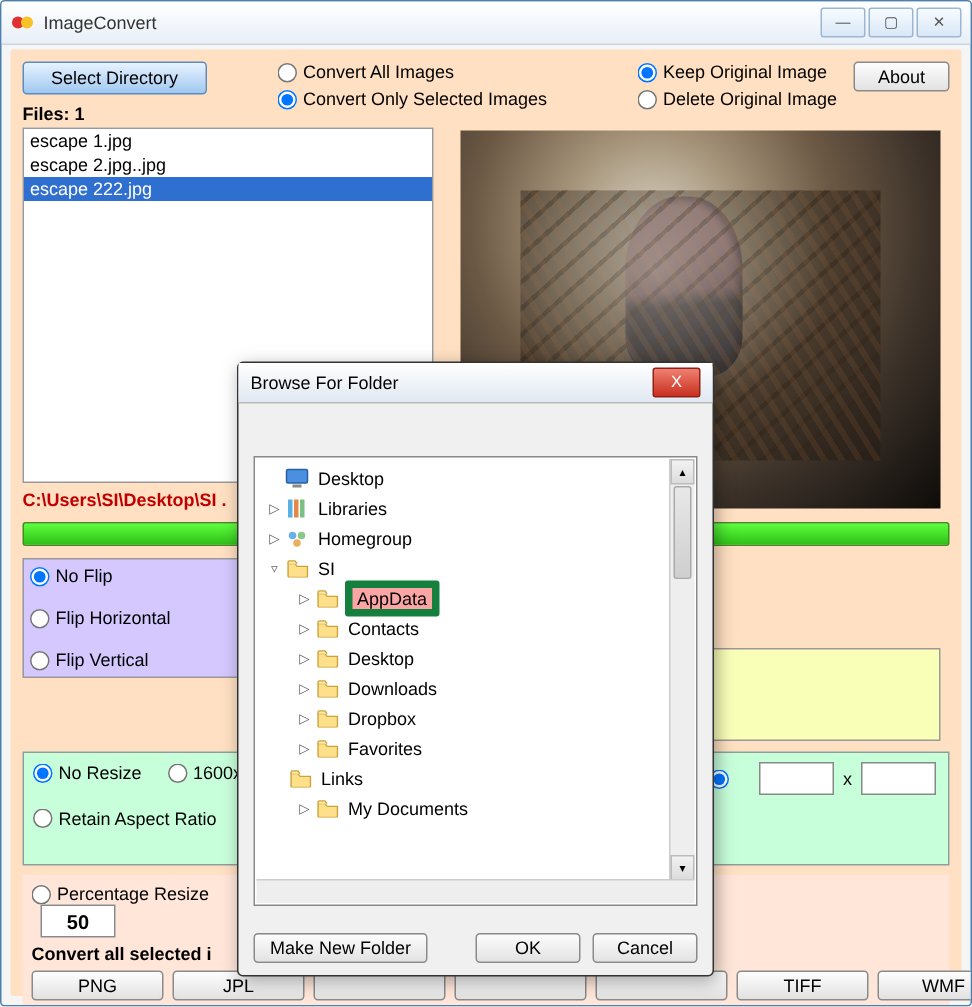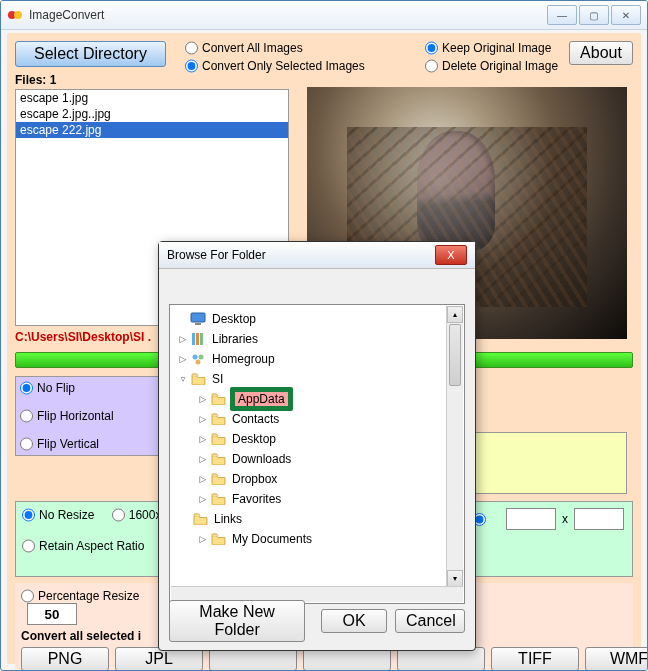--- a/index.html
+++ b/index.html
@@ -5,23 +5,23 @@
 body{margin:0;font-family:"Segoe UI",Tahoma,sans-serif;font-size:12px;background:#fff;user-select:none}
 .window{width:648px;height:671px;border:1px solid #4a7fb0;background:#f5f5f5;box-sizing:border-box;position:relative;border-radius:3px;overflow:hidden}
 .titlebar{height:28px;background:linear-gradient(#fff,#e8eff7);display:flex;align-items:center;padding:0 6px;border-bottom:1px solid #c8d4e2}
 .titlebar .icon{width:16px;height:16px;margin-right:6px;position:relative}
 .titlebar .icon svg{width:16px;height:16px}
 .title{flex:1;color:#333}
 .winbtns{display:flex;gap:2px}
 .winbtn{width:28px;height:18px;border:1px solid #9db6d4;background:linear-gradient(#f7fbff,#d9e7f7);border-radius:2px;font-size:10px;display:flex;align-items:center;justify-content:center;color:#555;cursor:pointer}
 .client{position:absolute;top:32px;left:6px;right:6px;bottom:6px;background:#ffe0c2;border-radius:2px;padding:8px;box-sizing:border-box}
 .row1{display:flex;align-items:center;gap:10px}
-.btn{background:linear-gradient(#fdfdfd,#e2e2e2);border:1px solid #8a8a8a;border-radius:3px;padding:2px 10px;cursor:pointer;font-size:16px}
+.btn{background:linear-gradient(#fdfdfd,#e2e2e2);border:1px solid #8a8a8a;border-radius:3px;padding:2px 10px;cursor:pointer;font-size:12px}
 .btn-blue{background:linear-gradient(#e8f3ff,#a0c8f0);border:1px solid #5b8cc2;padding:3px 18px}
-.radio{display:flex;gap:4px;cursor:pointer}
+.radio{display:flex;align-items:center;gap:4px;cursor:pointer}
 .radio input{margin:0}
 .files-label{font-weight:bold;margin-top:6px}
 .filelist{background:#fff;border:1px solid #999;width:272px;height:235px;margin-top:2px;overflow:auto}
 .filelist .item{padding:1px 4px}
 .filelist .sel{background:#2f6fd0;color:#ffffff}
 .preview{position:absolute;top:54px;left:300px;width:320px;height:252px;background:#000}
 .preview-img{width:100%;height:100%;background:radial-gradient(circle at 40% 25%,#d8d0c0 0%,#a5947a 22%,#6b5844 45%,#3a3028 70%,#0d0b09 100%)}
 .preview-img::after{content:"";position:absolute;left:40px;top:40px;width:240px;height:180px;background:radial-gradient(ellipse at 38% 30%,rgba(255,248,230,.35),transparent 55%),repeating-linear-gradient(58deg,rgba(70,48,30,.55) 0 4px,rgba(35,26,18,.45) 4px 10px),repeating-linear-gradient(-42deg,rgba(60,44,28,.45) 0 3px,transparent 3px 13px)}
 .preview-img::before{content:"";position:absolute;left:110px;top:44px;width:78px;height:120px;background:linear-gradient(175deg,#caa9b0 0%,#b8919c 28%,#8f6e7c 52%,#3b3a46 60%,#2b2d3a 100%);border-radius:46% 46% 30% 30%/40% 40% 22% 22%;box-shadow:-3px 2px 6px rgba(0,0,0,.45) inset,2px -1px 4px rgba(255,255,255,.15) inset}
 .path{color:#c00000;font-weight:bold;margin-top:4px}

